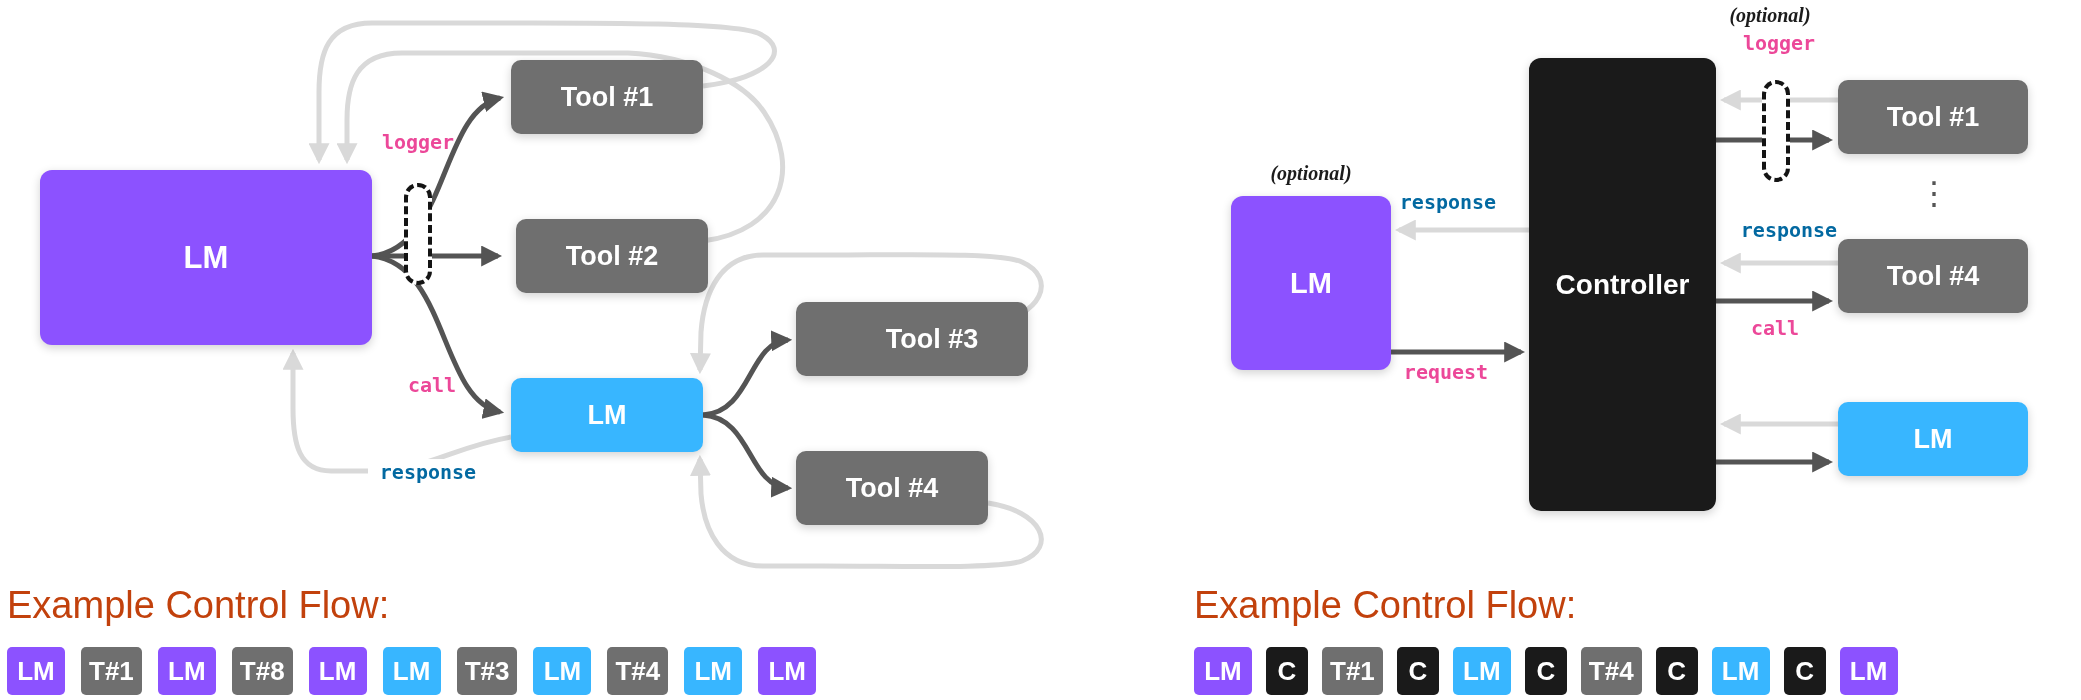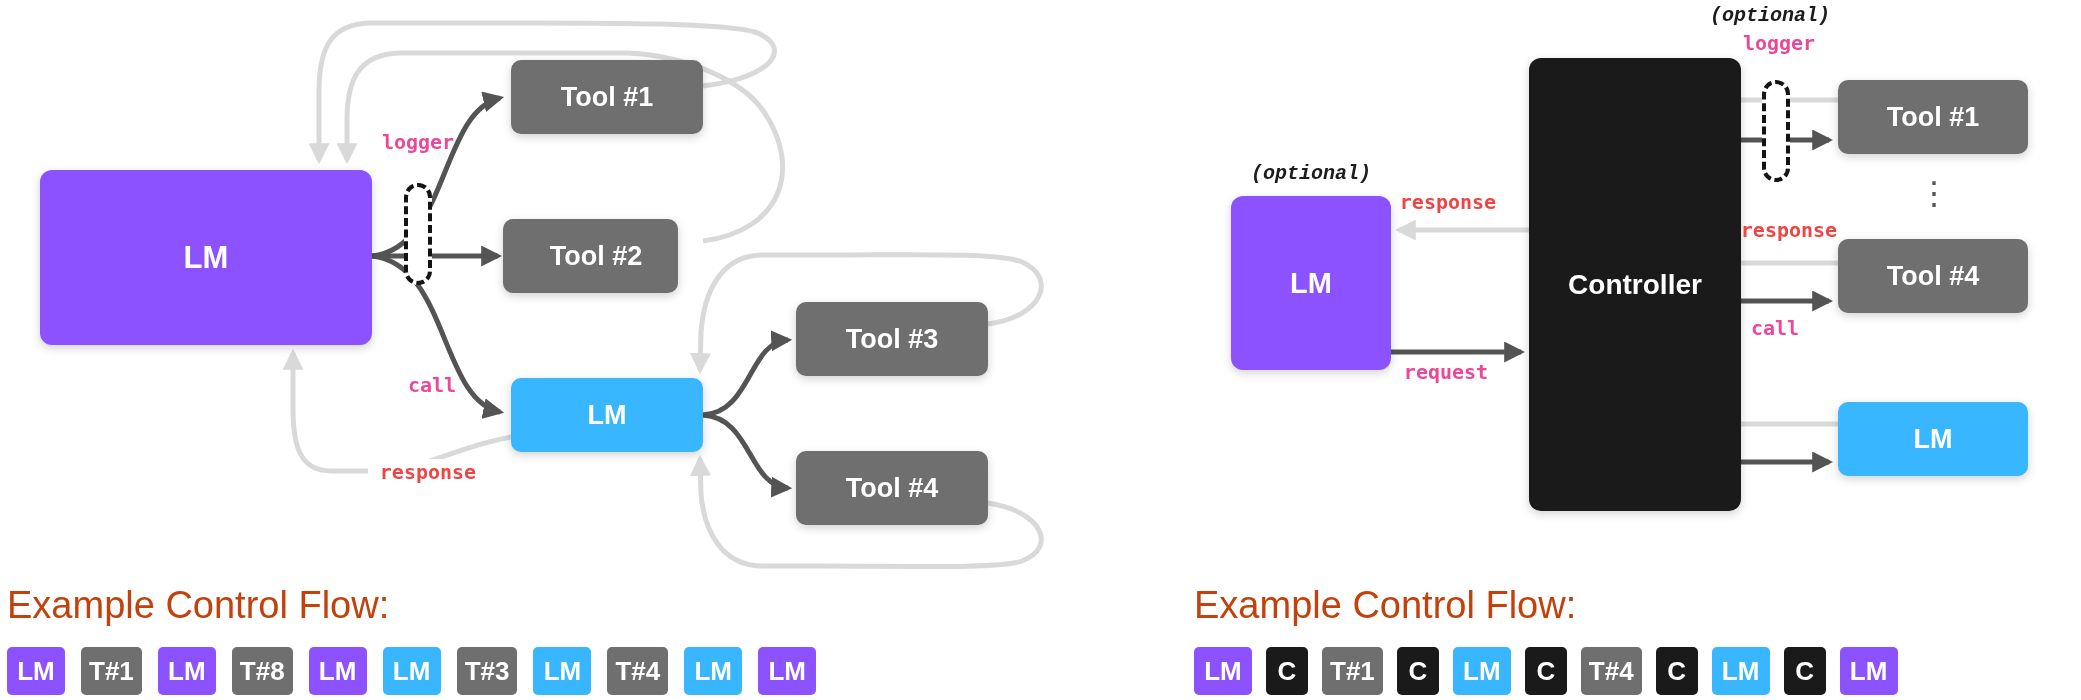--- a/index.html
+++ b/index.html
@@ -14,24 +14,24 @@
     box-shadow:0 3px 10px rgba(0,0,0,.18);
   }
   .purple{background:#8C52FF;}
   .blue{background:#38B6FF;}
   .grayb{background:#6F6F6F;}
   .blackb{background:#1A1A1A;border-radius:12px;}
   .mono{
     position:absolute;font-family:"DejaVu Sans Mono",monospace;
     font-size:20px;font-weight:bold;color:#ec4899;text-align:center;
   }
-  .mono.light{color:#ef4444;}
+  .mono.light{color:#0369a1;}
   .mono.bgwhite{background:#fff;padding:1px 4px;}
   .opt{
-    position:absolute;font-family:Liberation Mono, monospace;font-style:italic;
+    position:absolute;font-family:Liberation Serif, serif;font-style:italic;
     font-size:20px;font-weight:600;color:#1c1c1c;text-align:center;
   }
   .pill{
     position:absolute;border:4px dashed #141414;border-radius:16px;
     background:#fff;box-sizing:border-box;
   }
   .dots{
     position:absolute;font-size:32px;color:#555;text-align:center;line-height:1.1;
   }
   .flow-title{
@@ -84,23 +84,23 @@
     <path class="dk" d="M 1716 462 L 1829 462" marker-end="url(#ah-dark)"></path>
 
     <path class="lt" d="M 1529 230 L 1399 230" marker-end="url(#ah-light)"></path>
     <path class="lt" d="M 1838 100 L 1724 100" marker-end="url(#ah-light)"></path>
     <path class="lt" d="M 1838 263 L 1724 263" marker-end="url(#ah-light)"></path>
     <path class="lt" d="M 1838 424 L 1724 424" marker-end="url(#ah-light)"></path>
   </svg>
 
   <div class="node purple" style="left:40px;top:170px;width:332px;height:175px;font-size:31px;border-radius:12px;">LM</div>
   <div class="node grayb" style="left:511px;top:60px;width:192px;height:74px;font-size:27px;">Tool #1</div>
-  <div class="node grayb" style="left:503px;top:219px;width:164px;height:74px;font-size:27px;padding-left:11px;">Tool #2</div>
+  <div class="node grayb" style="left:516px;top:219px;width:192px;height:74px;font-size:27px;">Tool #2</div>
   <div class="node blue" style="left:511px;top:378px;width:192px;height:74px;font-size:27px;">LM</div>
-  <div class="node grayb" style="left:796px;top:302px;width:192px;height:74px;font-size:27px;">Tool #3</div>
+  <div class="node grayb" style="left:796px;top:302px;width:192px;height:74px;font-size:27px;padding-left:40px;">Tool #3</div>
   <div class="node grayb" style="left:796px;top:451px;width:192px;height:74px;font-size:27px;">Tool #4</div>
 
   <div class="pill" style="left:404px;top:183px;width:28px;height:102px;"></div>
   <div class="mono" style="left:373px;top:130px;width:90px;">logger</div>
   <div class="mono" style="left:392px;top:373px;width:80px;">call</div>
   <div class="mono light bgwhite" style="left:368px;top:459px;width:112px;">response</div>
 
   <div class="flow-title" style="left:7px;top:584px;">Example Control Flow:</div>
   <div class="badges" style="left:7px;top:647px;">
       <span class="badge" data-color="purple">LM</span>
@@ -115,21 +115,21 @@
       <span class="badge" data-color="blue">LM</span>
       <span class="badge" data-color="purple">LM</span>
     </div>
 
   <div class="opt" style="left:1690px;top:4px;width:160px;">(optional)</div>
   <div class="mono" style="left:1699px;top:31px;width:160px;">logger</div>
 
   <div class="opt" style="left:1231px;top:162px;width:160px;">(optional)</div>
   <div class="node purple" style="left:1231px;top:196px;width:160px;height:174px;font-size:29px;border-radius:12px;">LM</div>
 
-  <div class="node blackb" style="left:1529px;top:58px;width:212px;height:453px;font-size:28px;">Controller</div>
+  <div class="node blackb" style="left:1529px;top:58px;width:187px;height:453px;font-size:28px;">Controller</div>
 
   <div class="pill" style="left:1762px;top:80px;width:28px;height:102px;"></div>
 
   <div class="node grayb" style="left:1838px;top:80px;width:190px;height:74px;font-size:27px;">Tool #1</div>
   <div class="dots" style="left:1918px;top:176px;width:30px;">⋮</div>
   <div class="node grayb" style="left:1838px;top:239px;width:190px;height:74px;font-size:27px;">Tool #4</div>
   <div class="node blue" style="left:1838px;top:402px;width:190px;height:74px;font-size:27px;">LM</div>
 
   <div class="mono light" style="left:1388px;top:190px;width:120px;">response</div>
   <div class="mono" style="left:1386px;top:344px;width:120px;margin-top:16px;">request</div>

